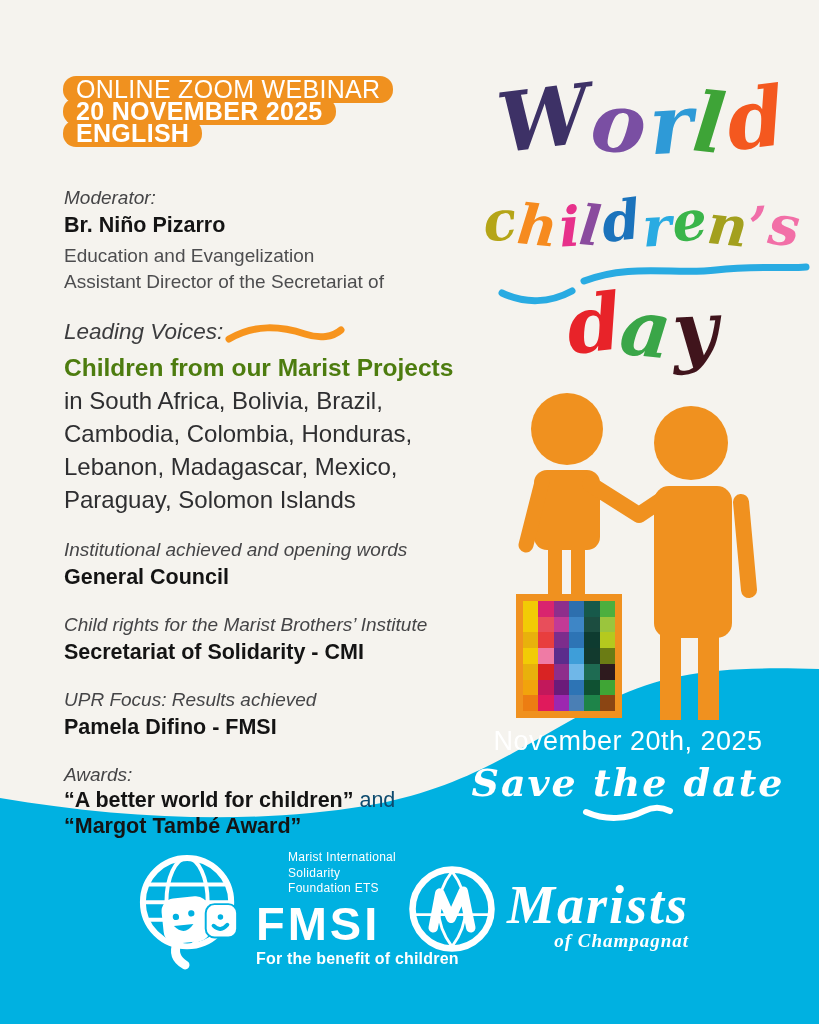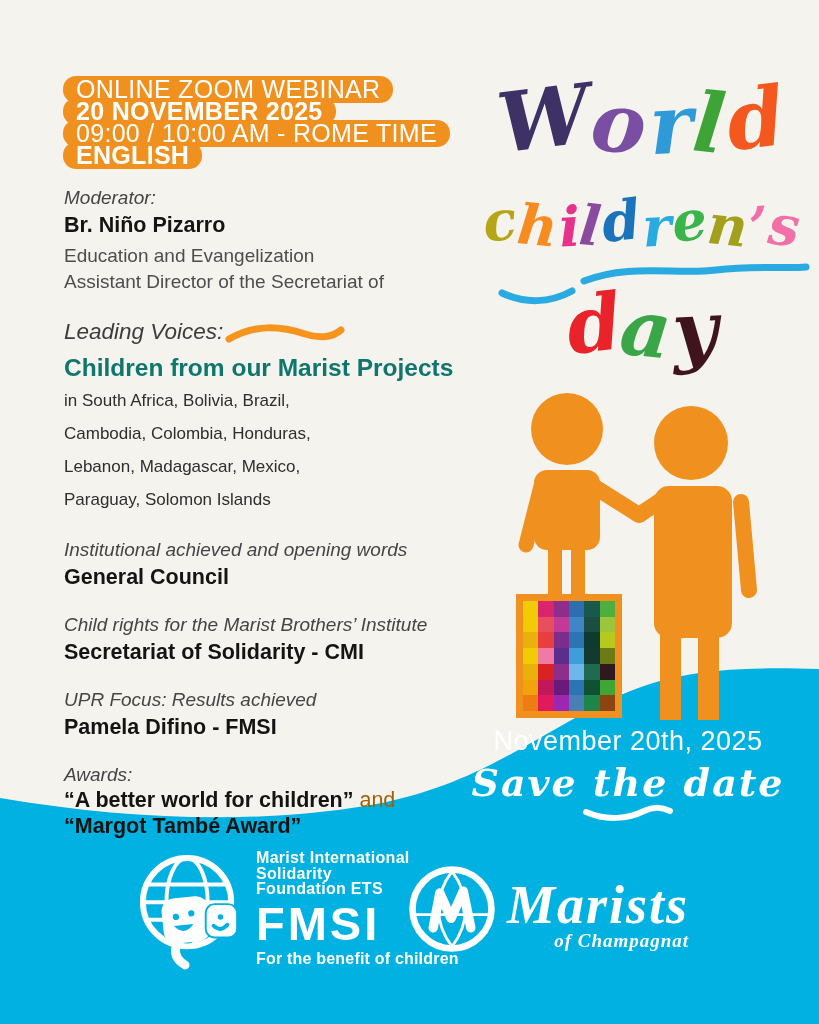--- a/index.html
+++ b/index.html
@@ -23,27 +23,27 @@
   .badge .bold{font-weight:bold;}
 
   
   .col{position:absolute;left:64px;top:186px;width:480px;z-index:5;color:#4D4D4F;}
   .lab{font-size:19px;font-style:italic;color:#454547;line-height:24px;}
   .name{font-size:21.5px;font-weight:bold;color:#141414;line-height:27px;margin-top:2px;}
   .role{font-size:19px;color:#4D4D4F;line-height:26px;margin-top:4px;}
   .lv{margin-top:24px;}
   .lv-row{display:flex;align-items:center;gap:2px;}
   .lv-label{font-size:22.5px;font-style:italic;color:#3C3C3E;}
-  .lv-head{font-size:24.5px;font-weight:bold;color:#0f766e;line-height:33px;margin-top:6px;}
-  .lv-countries{font-size:17px;color:#2E2E30;line-height:33px;}
+  .lv-head{font-size:24.5px;font-weight:bold;color:#4d7c0f;line-height:33px;margin-top:6px;}
+  .lv-countries{font-size:24px;color:#2E2E30;line-height:33px;}
   .prog{margin-top:22px;}
   .awards{margin-top:22px;}
   .award-line{font-size:21.5px;line-height:26px;color:#141414;}
   .award-line .q{font-weight:bold;}
-  .award-line .rest{font-weight:normal;color:#a16207;}
+  .award-line .rest{font-weight:normal;color:#0c4a6e;}
 
   
   .title{position:absolute;left:468px;top:66px;width:348px;text-align:center;z-index:4;
          font-family:"DejaVu Serif",serif;font-style:italic;font-weight:bold;}
   .tword{display:block;}
   .tword span{display:inline-block;}
   .tw1{font-size:82px;line-height:108px;letter-spacing:2px;}
   .tw2{font-size:55px;line-height:70px;margin-top:14px;letter-spacing:1px;}
   .tw3{font-size:78px;line-height:92px;margin-top:22px;}
   .tword span:nth-child(odd){transform:rotate(-7deg) translateY(-2px);}
@@ -60,21 +60,21 @@
   
   .save{position:absolute;left:438px;top:726px;width:380px;text-align:center;z-index:5;color:#fff;}
   .save-date{font-size:27px;letter-spacing:.5px;}
   .save-script{font-family:"DejaVu Serif",serif;font-style:italic;font-weight:bold;
                font-size:38px;line-height:44px;margin-top:4px;letter-spacing:2px;}
 
   
   .logos{position:absolute;left:0;top:840px;width:819px;height:160px;z-index:5;color:#fff;}
   .fmsi{position:absolute;left:136px;top:10px;display:flex;}
   .fmsi-text{margin-left:12px;}
-  .fmsi-org{font-size:16px;font-weight:bold;line-height:15.5px;letter-spacing:.3px;}
+  .fmsi-org{font-size:12px;font-weight:normal;line-height:15.5px;letter-spacing:.3px;margin-left:32px;}
   .fmsi-acr{font-size:47px;line-height:50px;letter-spacing:3px;margin-top:2px;font-weight:bold;}
   .fmsi-tag{font-size:16px;font-weight:bold;letter-spacing:.2px;margin-top:1px;}
   .marists{position:absolute;left:405px;top:22px;display:flex;align-items:flex-start;}
   .marists-text{margin-left:8px;font-family:Liberation Serif, serif;font-style:italic;font-weight:bold;margin-top:14px;}
   .marists-name{font-size:54px;line-height:58px;letter-spacing:2px;}
   .marists-sub{font-size:19px;text-align:right;margin-top:-4px;letter-spacing:1px;}
 </style>
 </head>
 <body>
 
@@ -105,21 +105,20 @@
       <rect x="660" y="634" width="21" height="86"></rect>
       <rect x="698" y="634" width="21" height="86"></rect>
     </g>
 
     <path d="M586,812 C606,821 628,819 644,811 C654,806 662,807 670,811" fill="none" stroke="#FFFFFF" stroke-width="6" stroke-linecap="round"></path>
   </svg>
 
   <div class="badge">
     <div class="bl">ONLINE ZOOM WEBINAR</div>
     <div class="bl bold">20 NOVEMBER 2025</div>
-    <div class="bl">09:00 / 10:00 AM - ROME TIME</div>
     <div class="bl bold">ENGLISH</div>
   </div>
 
   <div class="col">
 
     <div>
       <div class="lab">Moderator:</div>
       <div class="name">Br. Niño Pizarro</div>
       <div class="role">
         <div>Education and Evangelization</div>

